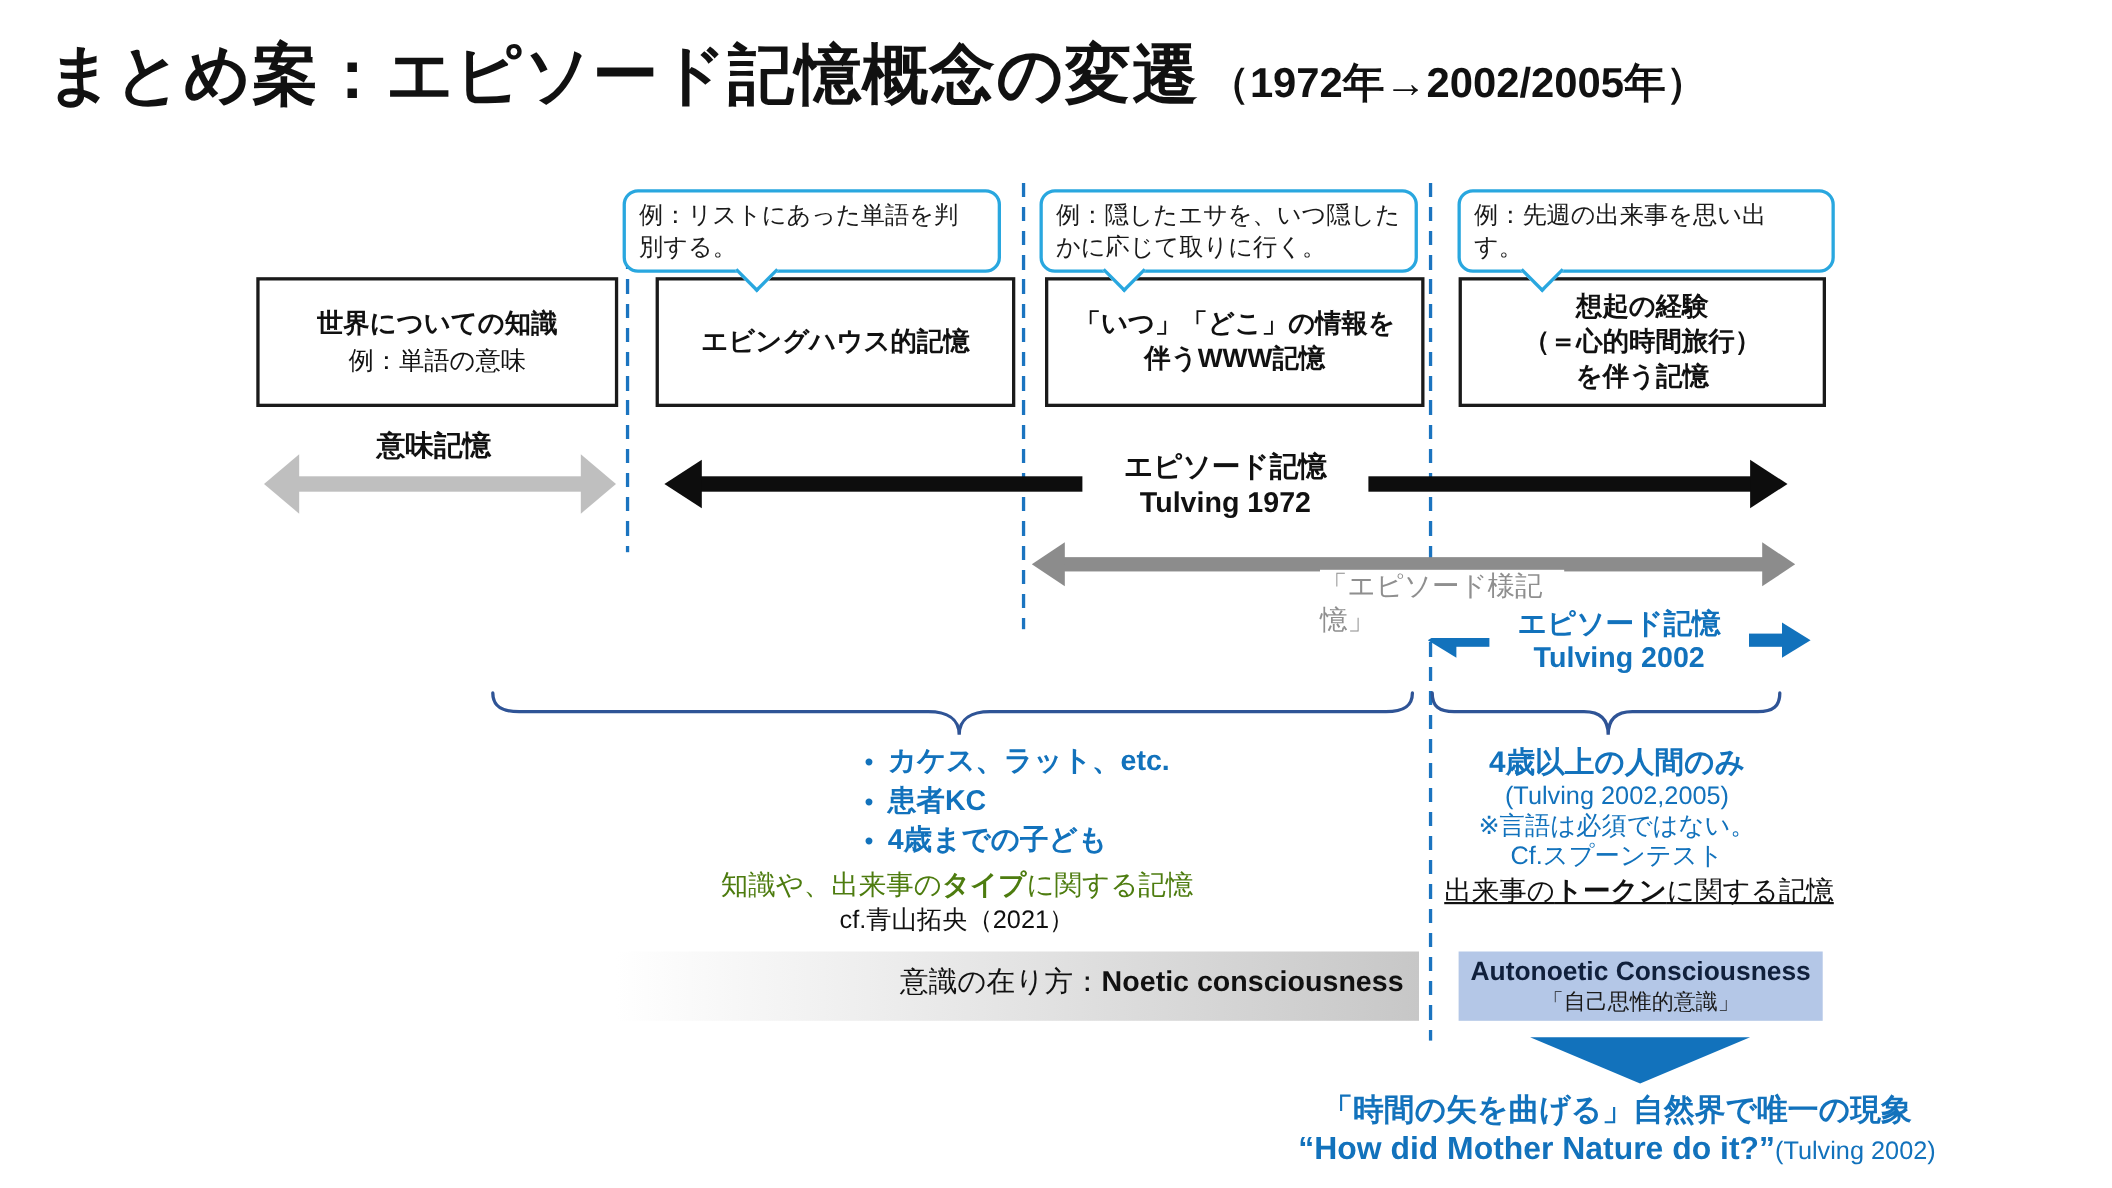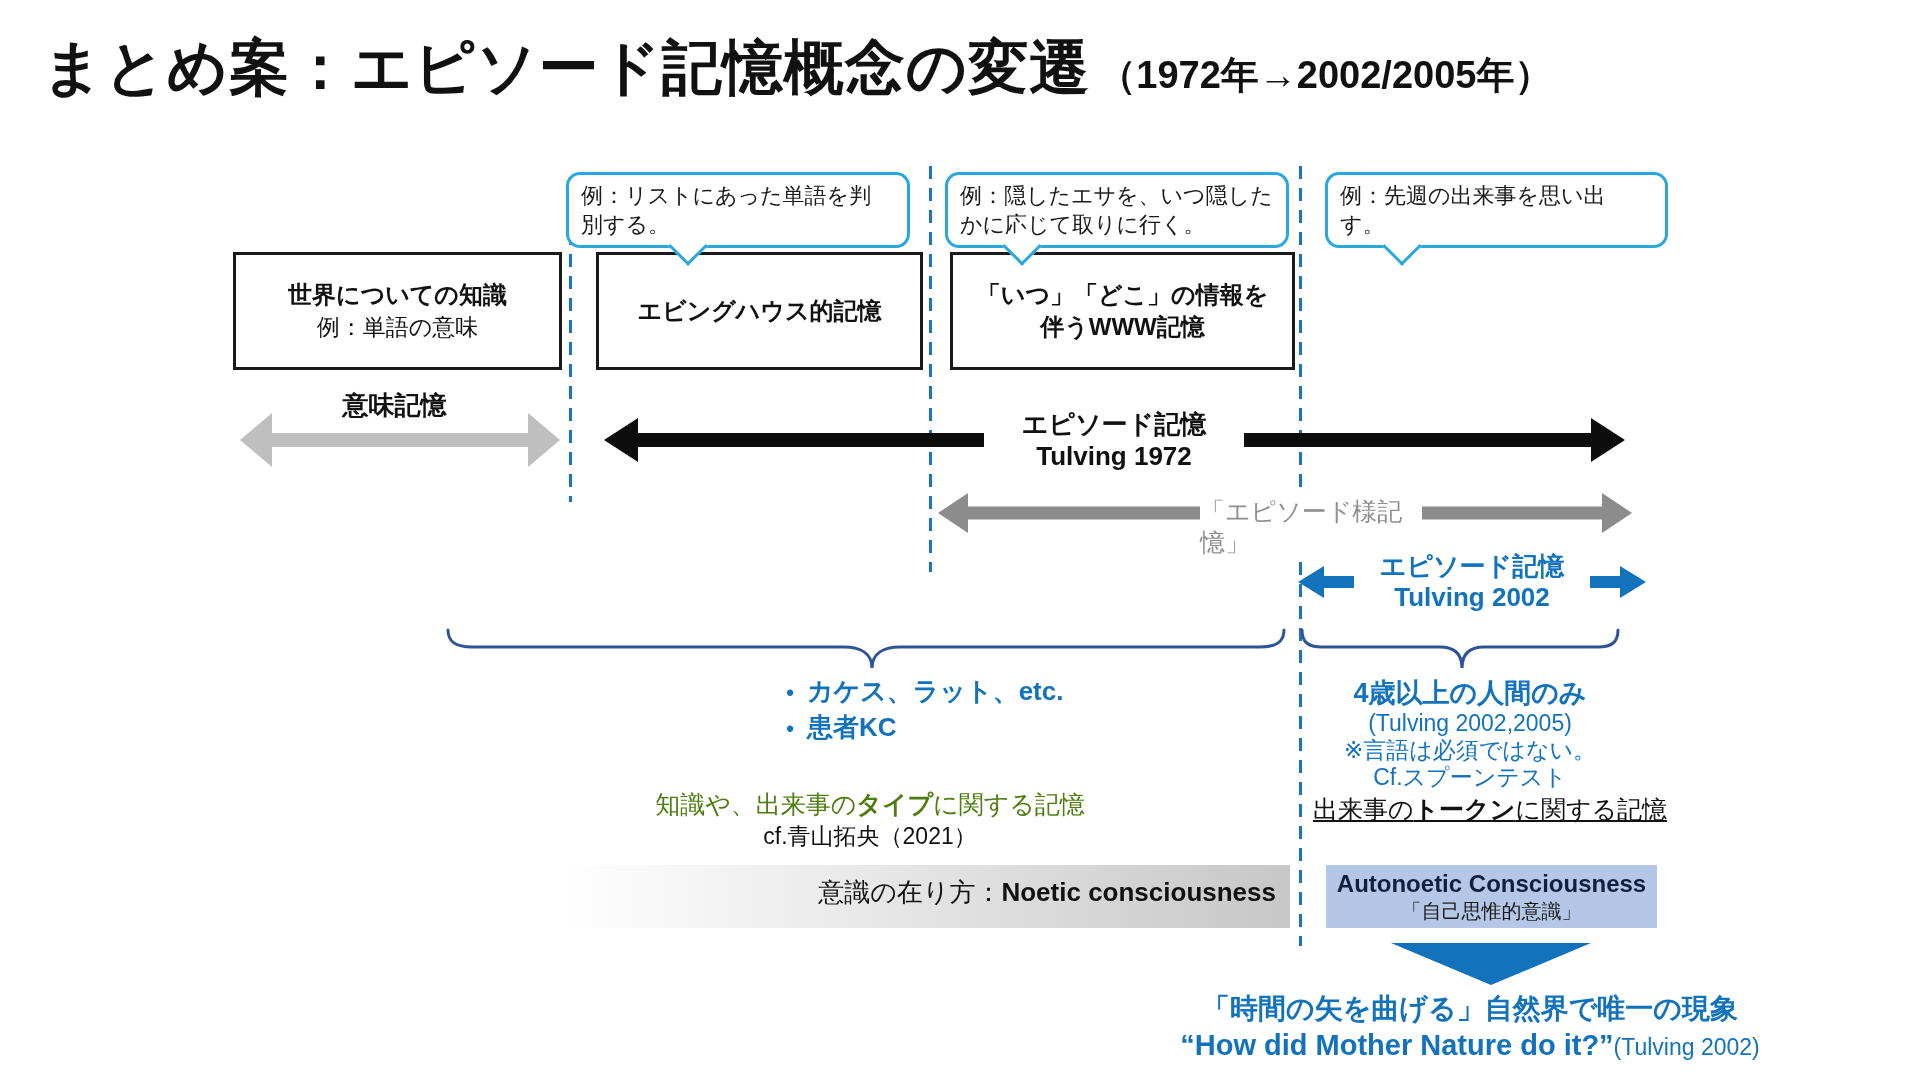--- a/index.html
+++ b/index.html
@@ -70,21 +70,21 @@
   #arr-2002l .bar{left:22px;right:0;}
   #arr-2002l .ah{left:0;border-right:26px solid #1272bc;}
   #arr-2002r{left:1590px;}
   #arr-2002r .bar{left:0;right:22px;}
   #arr-2002r .ah{right:0;border-left:26px solid #1272bc;}
 
   
   .albl{position:absolute;z-index:3;text-align:center;font-weight:bold;}
   #lbl-sem{left:233px;top:388px;width:323px;font-size:26px;color:#111;}
   #lbl-1972{left:984px;top:408px;width:260px;background:#fff;font-size:26px;line-height:32px;color:#111;}
-  #lbl-like{left:1200px;top:496px;width:222px;background:#fff;font-size:25px;line-height:31px;
+  #lbl-like{left:1200px;top:518px;width:222px;background:#fff;font-size:25px;line-height:31px;
             color:#8f8f8f;font-weight:normal;text-align:left;}
   #lbl-2002{left:1352px;top:551px;width:240px;font-size:26px;line-height:31px;color:#1272bc;}
 
   
   .brace{position:absolute;top:628px;z-index:2;}
 
   
   .bullets{position:absolute;left:773px;top:674px;z-index:3;color:#1272bc;font-weight:bold;
            font-size:26px;line-height:34px;}
   .bullets .row{white-space:nowrap;}
@@ -148,20 +148,25 @@
     <div>世界についての知識</div>
     <div class="thin">例：単語の意味</div>
   </div>
   <div class="cbox" id="bx2">
     <div>エビングハウス的記憶</div>
   </div>
   <div class="cbox" id="bx3">
     <div>「いつ」「どこ」の情報を</div>
     <div>伴うWWW記憶</div>
   </div>
+  <div class="cbox" id="bx4">
+    <div>想起の経験</div>
+    <div>（＝心的時間旅行）</div>
+    <div>を伴う記憶</div>
+  </div>
 
   <div class="albl" id="lbl-sem">意味記憶</div>
   <div class="darrow" id="arr-sem">
     <div class="bar"></div>
     <div class="ah l"></div>
     <div class="ah r"></div>
   </div>
 
   <div class="darrow" id="arr-1972">
     <div class="bar"></div>
@@ -199,20 +204,21 @@
   <svg class="brace" style="left:446px;" width="840" height="44" viewBox="0 0 840 44">
     <path d="M2,2 C2,14 10,19 26,19 L398,19 C414,19 426,25 426,40 C426,25 438,19 454,19 L814,19 C830,19 838,14 838,2" fill="none" stroke="#2f5496" stroke-width="3" stroke-linecap="round"></path>
   </svg>
   <svg class="brace" style="left:1300px;" width="320" height="44" viewBox="0 0 320 44">
     <path d="M2,2 C2,14 8,19 22,19 L140,19 C154,19 162,25 162,40 C162,25 170,19 184,19 L298,19 C312,19 318,14 318,2" fill="none" stroke="#2f5496" stroke-width="3" stroke-linecap="round"></path>
   </svg>
 
   <div class="bullets">
     <div class="row"><span class="dot">•</span><span>カケス、ラット、etc.</span></div>
     <div class="row"><span class="dot">•</span><span>患者KC</span></div>
+    <div class="row"><span class="dot">•</span><span>4歳までの子ども</span></div>
   </div>
 
   <div class="rblock">
     <div class="h">4歳以上の人間のみ</div>
     <div class="s">(Tulving 2002,2005)</div>
     <div class="s">※言語は必須ではない。</div>
     <div class="s">Cf.スプーンテスト</div>
   </div>
 
   <div class="typeline">

